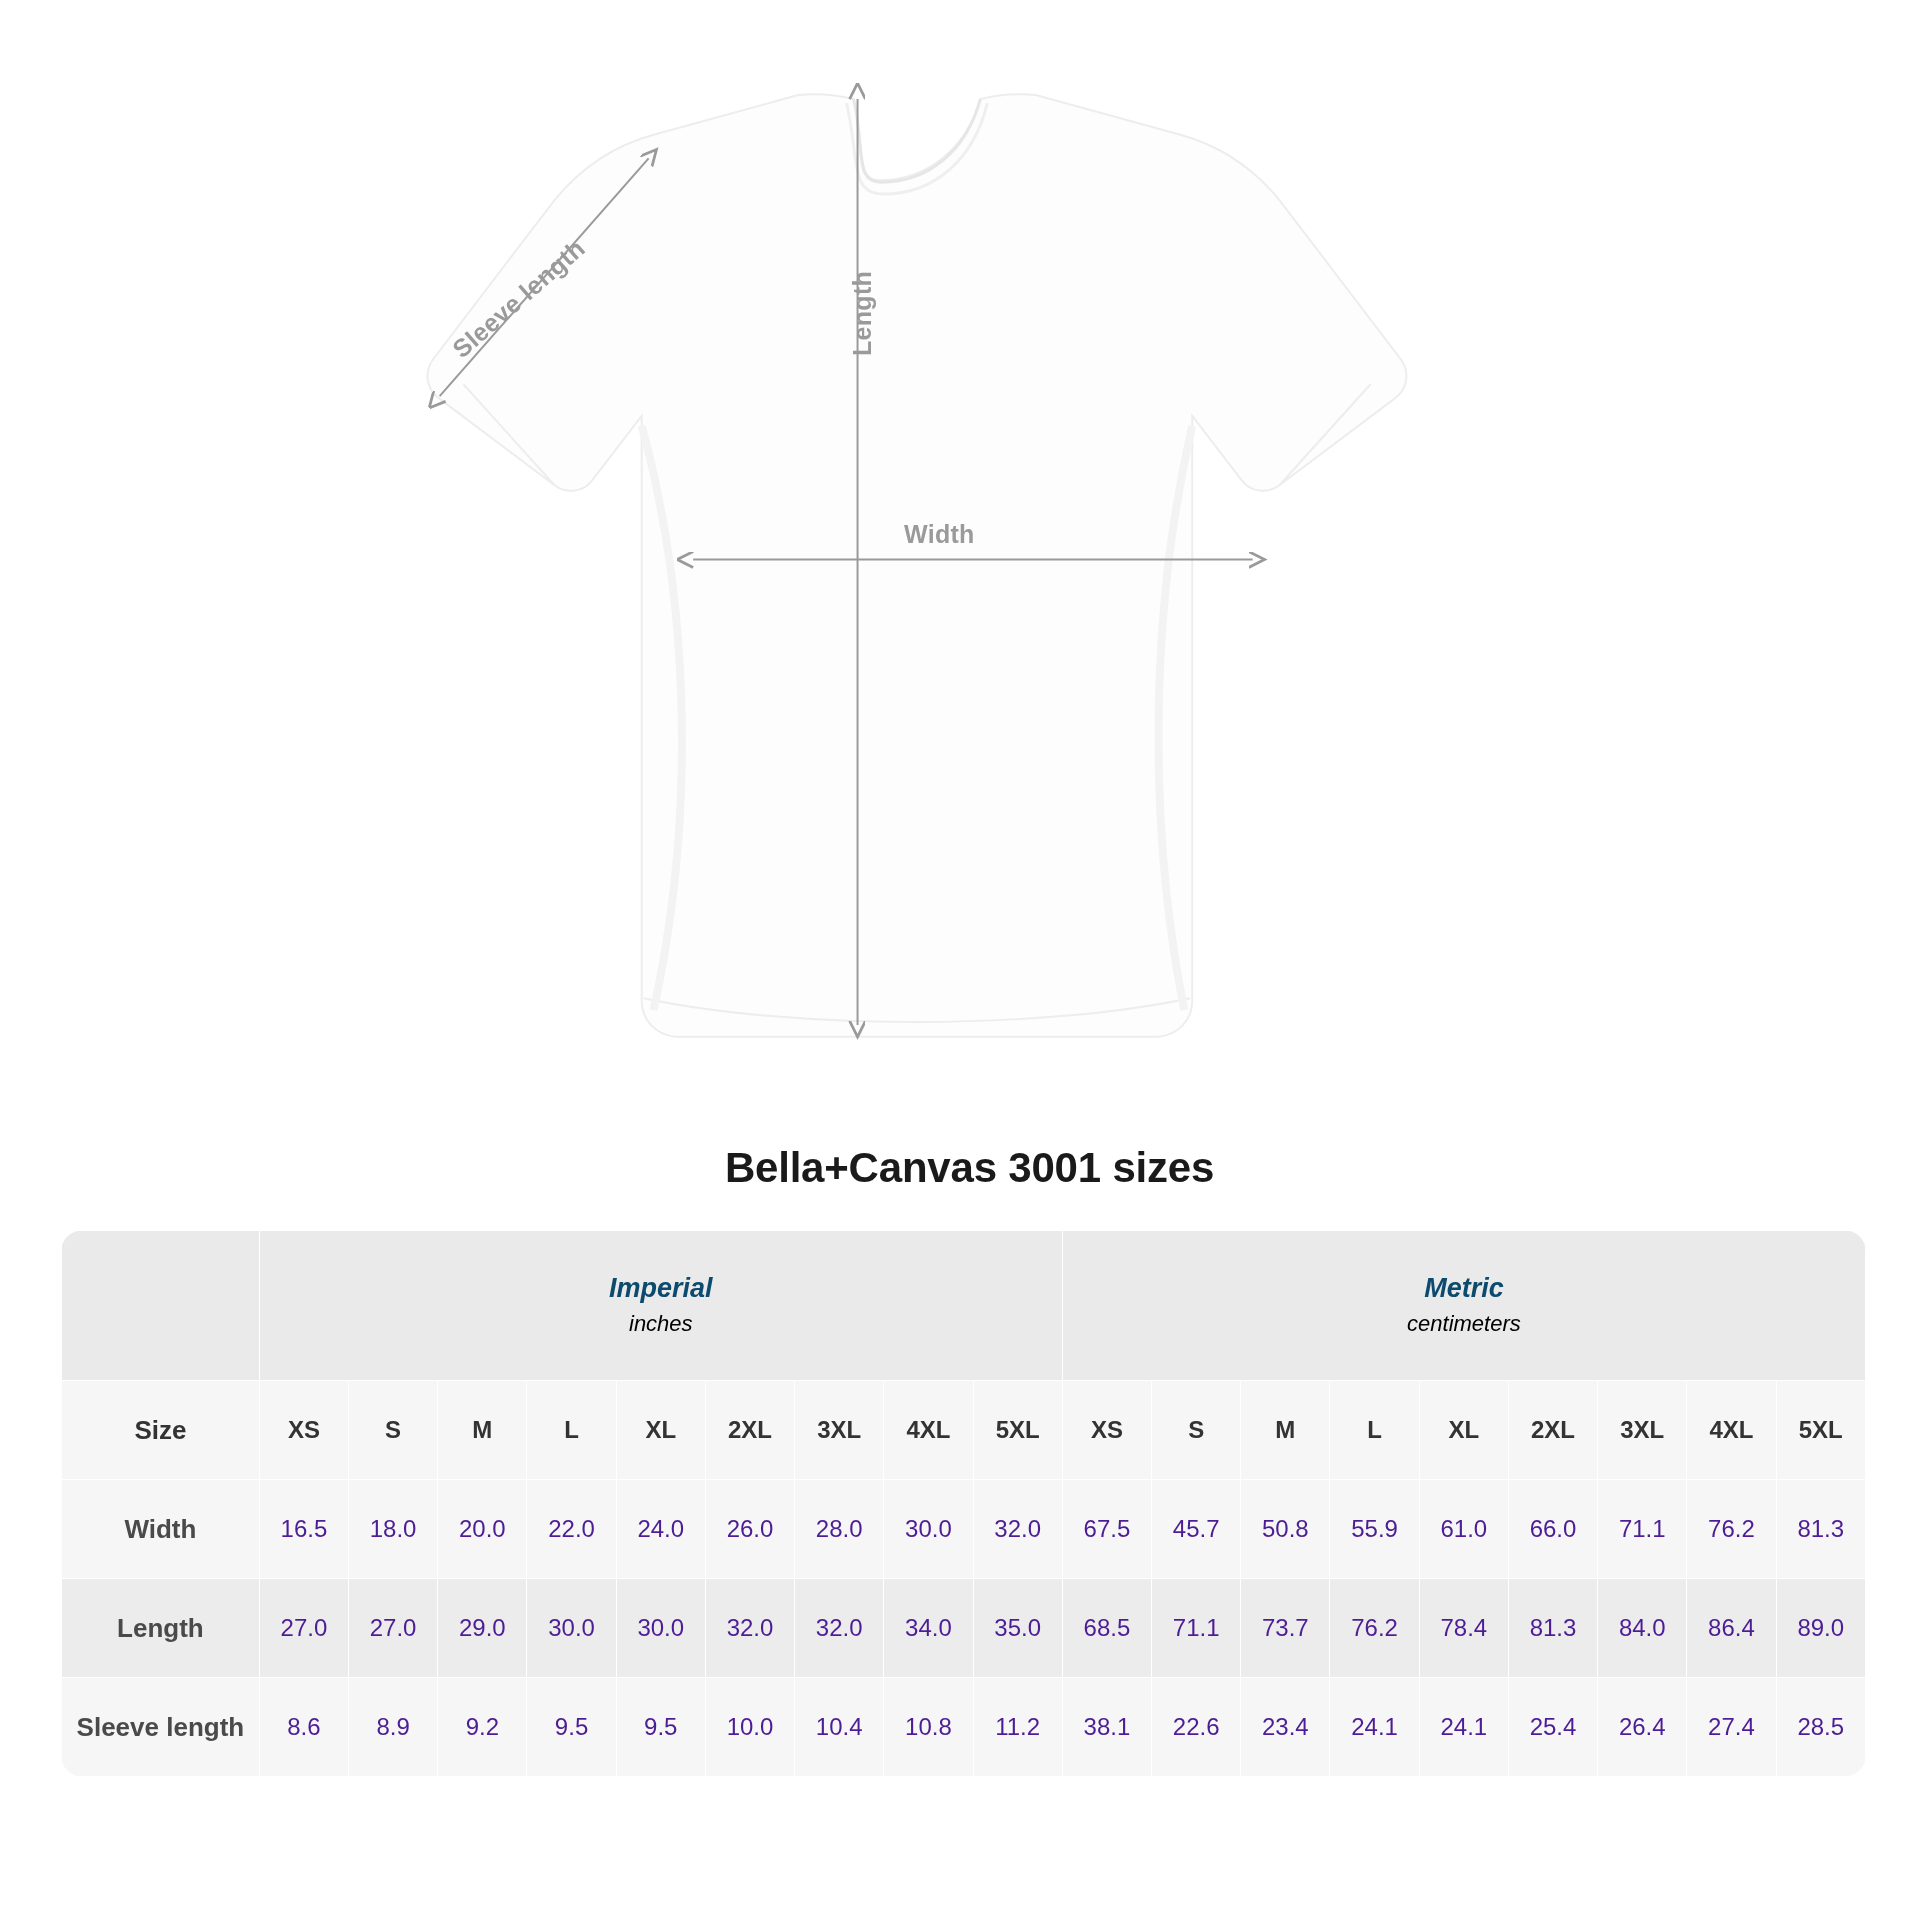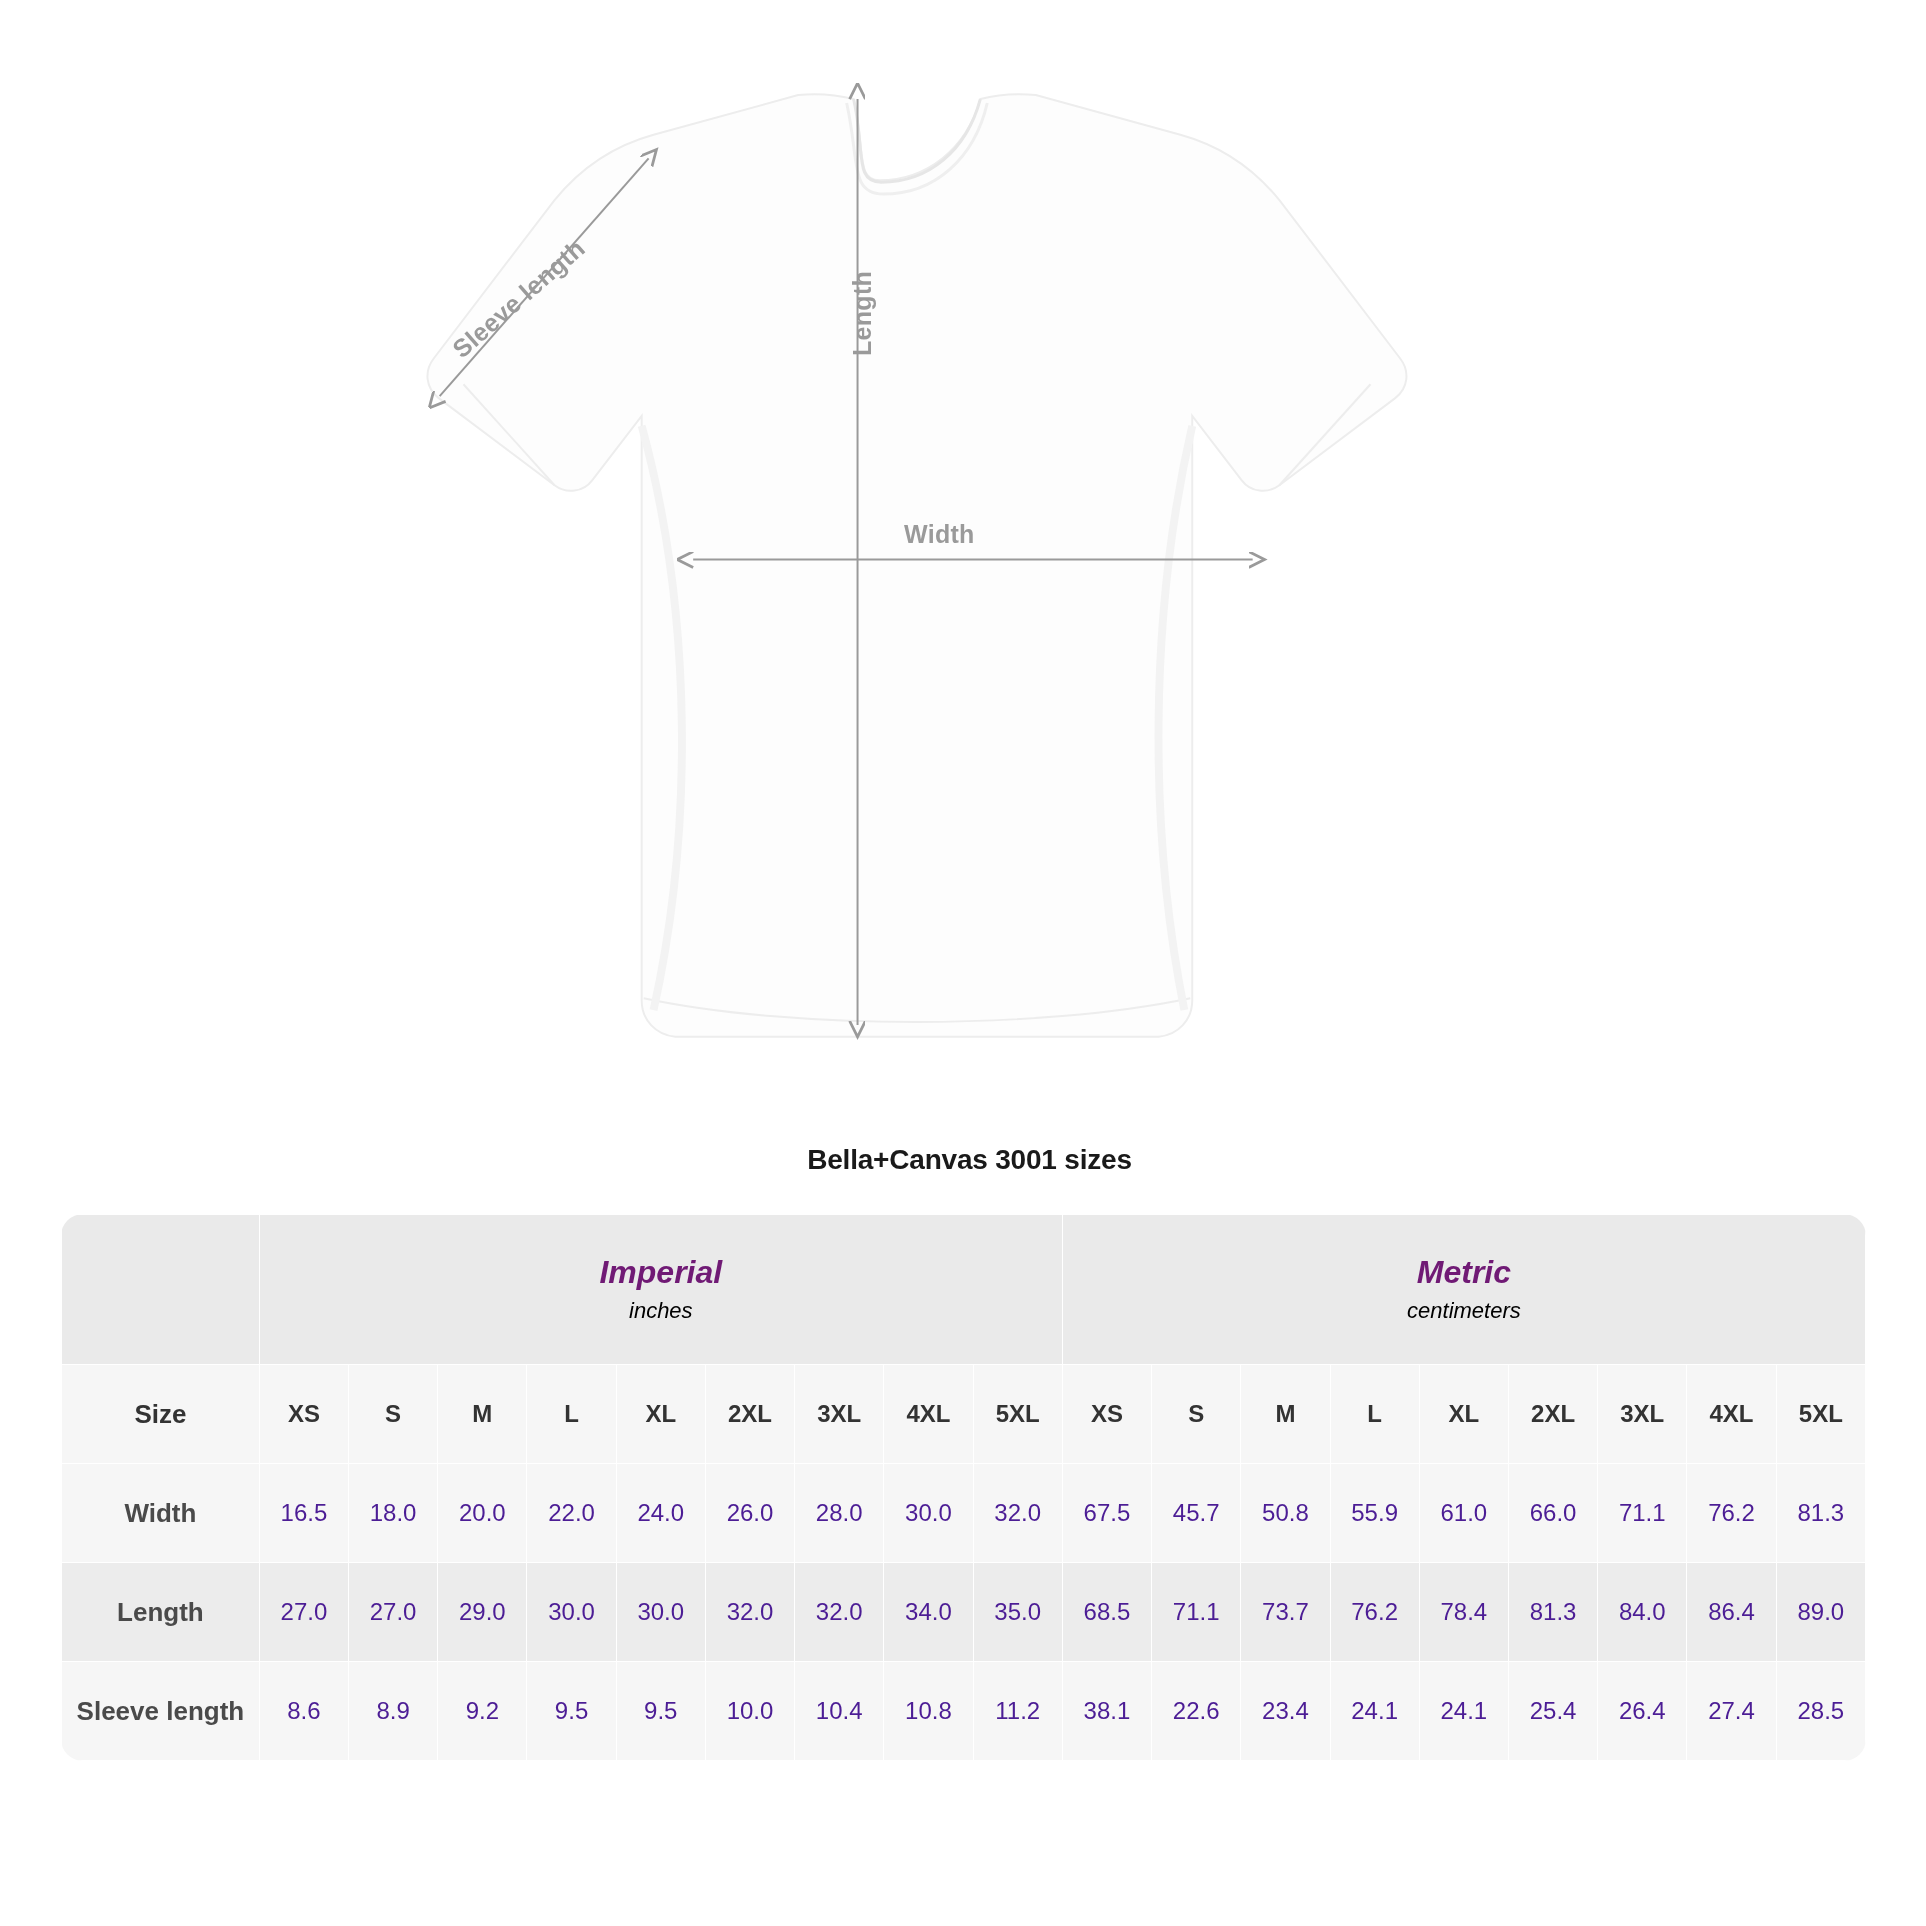--- a/index.html
+++ b/index.html
@@ -43,21 +43,21 @@
     transform: rotate(-41deg);
     transform-origin: left top;
   }
 
   
   .title-block {
     text-align: center;
     margin-top: 25px;
   }
   .chart-title {
-    font-size: 28px;
+    font-size: 42px;
     font-weight: bold;
     color: #1a1a1a;
     letter-spacing: -0.2px;
     padding-left: 12px;
   }
   .chart-note {
     margin-top: 18px;
     font-size: 22px;
     font-style: italic;
     color: #4a4a4a;
@@ -83,24 +83,24 @@
     padding: 0;
   }
   
   .unit-row td {
     background: #eaeaea;
     height: 150px;
     vertical-align: middle;
   }
   .unit-row td.blank { background: #eaeaea; }
   .unit-name {
-    font-size: 32px;
+    font-size: 27px;
     font-weight: bold;
     font-style: italic;
-    color: #701a75;
+    color: #0c4a6e;
     line-height: 1.1;
   }
   .unit-sub {
     font-size: 22px;
     font-style: italic;
     color: #000000;
     margin-top: 7px;
   }
   
   .size-row td {

